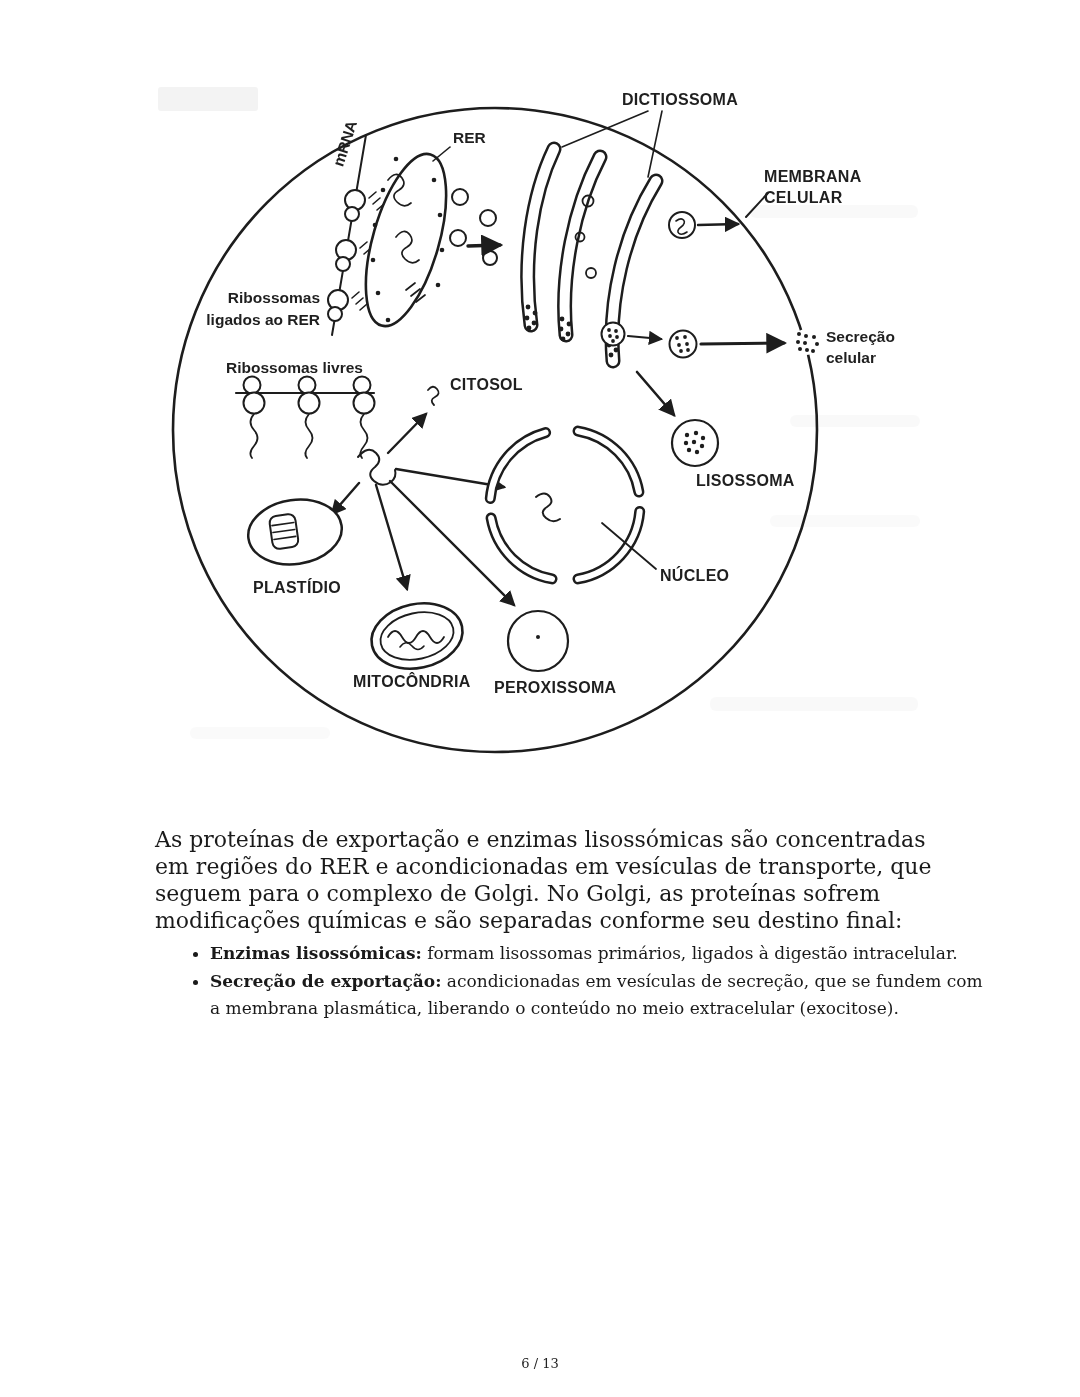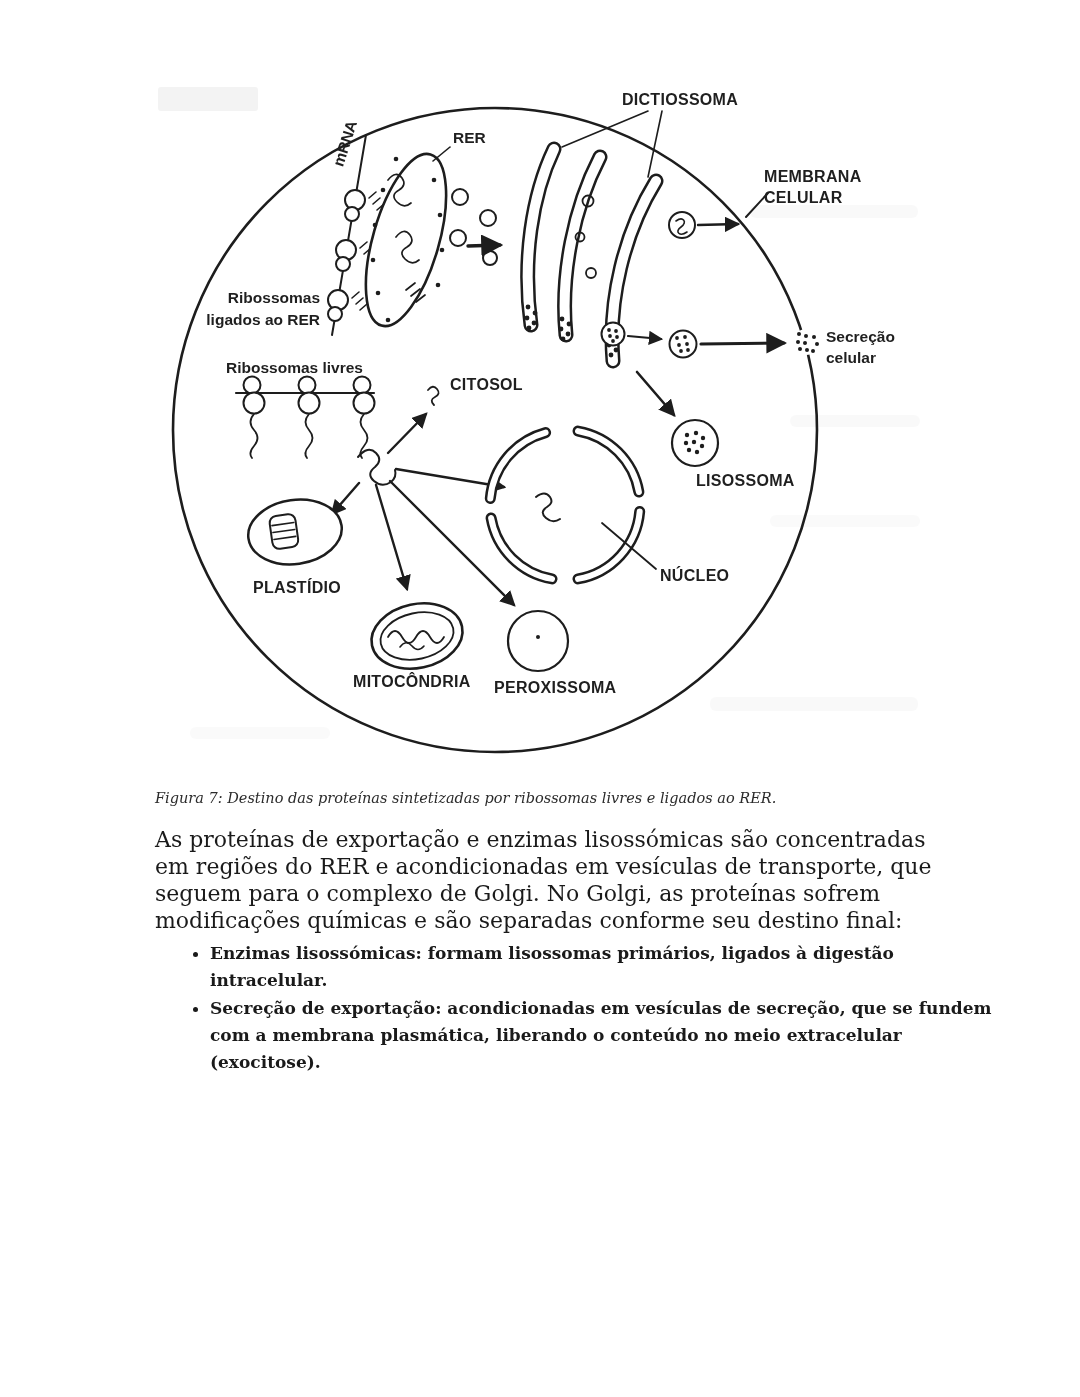--- a/index.html
+++ b/index.html
@@ -15,21 +15,21 @@
     font-style:italic; font-size:14.5px; color:#2b2b2b;
   }
   .paragraph {
     position:absolute; left:155px; top:826px; width:782px; margin:0;
     font-size:22px; line-height:27px;
   }
   .bullets {
     position:absolute; left:155px; top:940px; width:782px; margin:0;
     font-size:17px; line-height:27px; padding-left:55px; list-style:disc;
   }
-  .bullets li { margin:0 0 1px 0;font-weight:bold; }
+  .bullets li { margin:0 0 1px 0; }
   .page-number {
     position:absolute; left:0; right:0; bottom:26px; text-align:center;
     font-size:13px; color:#222;
   }
 </style>
 </head>
 <body>
 
 <div class="page">
 
@@ -262,23 +262,23 @@
       <text class="dlabel-big" x="203" y="602">MITOCÔNDRIA</text>
 
       <g stroke="#1d1d1d">
         <circle cx="388" cy="556" r="30" stroke-width="2.2" fill="#fff"></circle>
         <circle cx="388" cy="552" r="2" fill="#1d1d1d" stroke="none"></circle>
       </g>
       <text class="dlabel-big" x="344" y="608">PEROXISSOMA</text>
     </svg>
   </figure>
 
-  <p class="caption">Figura 7: Destino das proteínas sintetizadas por ribossomas livres e ligados ao RER.</p>
 
   <p class="paragraph">As proteínas de exportação e enzimas lisossómicas são concentradas em regiões do RER e acondicionadas em vesículas de transporte, que seguem para o complexo de Golgi. No Golgi, as proteínas sofrem modificações químicas e são separadas conforme seu destino final:</p>
 
   <ul class="bullets">
     <li><strong>Enzimas lisossómicas:</strong><span> formam lisossomas primários, ligados à digestão intracelular.</span></li>
     <li><strong>Secreção de exportação:</strong><span> acondicionadas em vesículas de secreção, que se fundem com a membrana plasmática, liberando o conteúdo no meio extracelular (exocitose).</span></li>
   </ul>
 
+  <div class="page-number">6 / 13</div>
 
 </div>
 
 </body></html>

